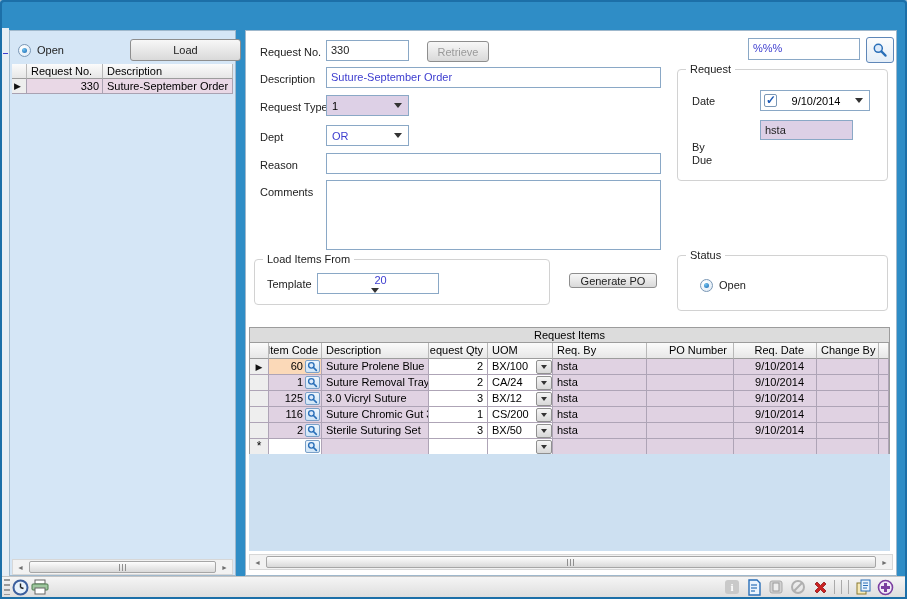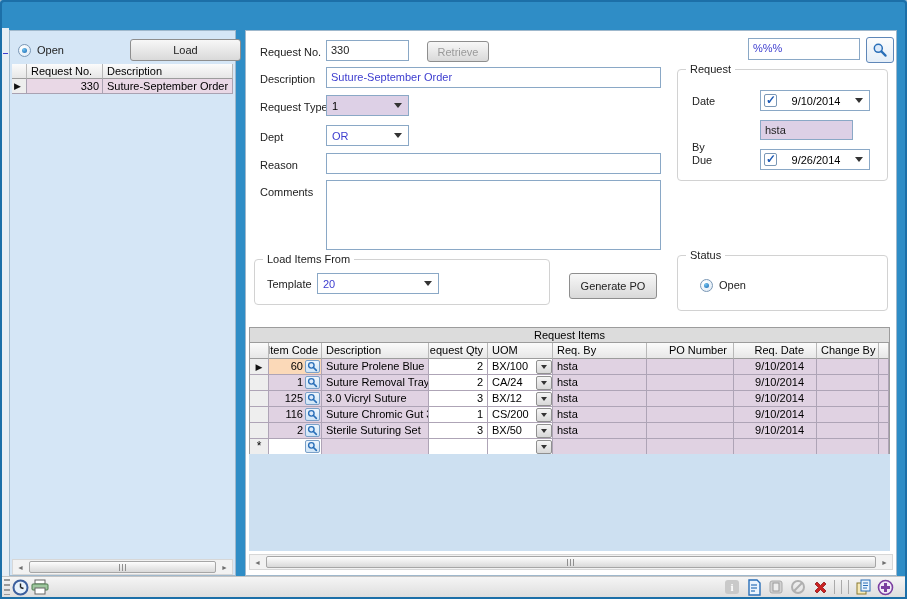--- a/index.html
+++ b/index.html
@@ -206,37 +206,32 @@
       <div class="gtitle">Request</div>
       <div class="lbl" style="left:14px;top:25px;">Date</div>
       <div class="datebox" style="left:82px;top:20px;width:110px;height:21px;">
         <div class="chk checked"></div>
         <div class="dv">9/10/2014</div>
         <div class="arrow-dn"></div>
       </div>
       <div class="lbl" style="left:14px;top:55px;margin-top:16px;">By</div>
       <div class="tb" style="left:82px;top:50px;width:93px;height:20px;background:#ddd0e6;">hsta</div>
       <div class="lbl" style="left:14px;top:84px;">Due</div>
-      <div class="datebox" style="left:82px;top:79px;width:110px;height:21px;">
-        <div class="chk checked"></div>
-        <div class="dv">9/26/2014</div>
-        <div class="arrow-dn"></div>
-      </div>
     </div>
 
     <div class="group" style="left:8px;top:228px;width:296px;height:46px;">
       <div class="gtitle">Load Items From</div>
       <div class="lbl" style="left:12px;top:18px;">Template</div>
-      <div class="combo" style="left:62px;top:13px;width:122px;height:21px;">
+      <div class="combo" style="left:62px;top:13px;width:122px;height:21px;flex-direction:column;">
         <div class="val blue">20</div>
         <div class="arrow-dn"></div>
       </div>
     </div>
 
-    <div class="btn" style="left:323px;top:242px;width:88px;height:26px;">Generate PO</div>
+    <div class="btn" style="left:323px;top:242px;width:88px;height:15px;">Generate PO</div>
 
     <div class="group" style="left:431px;top:224px;width:211px;height:56px;">
       <div class="gtitle">Status</div>
       <div class="radio checked" style="left:22px;top:23px;"></div>
       <div class="lbl" style="left:41px;top:23px;">Open</div>
     </div>
 
     <div class="itable">
       <div class="ititle">Request Items</div>
       <div class="irow hdr">

